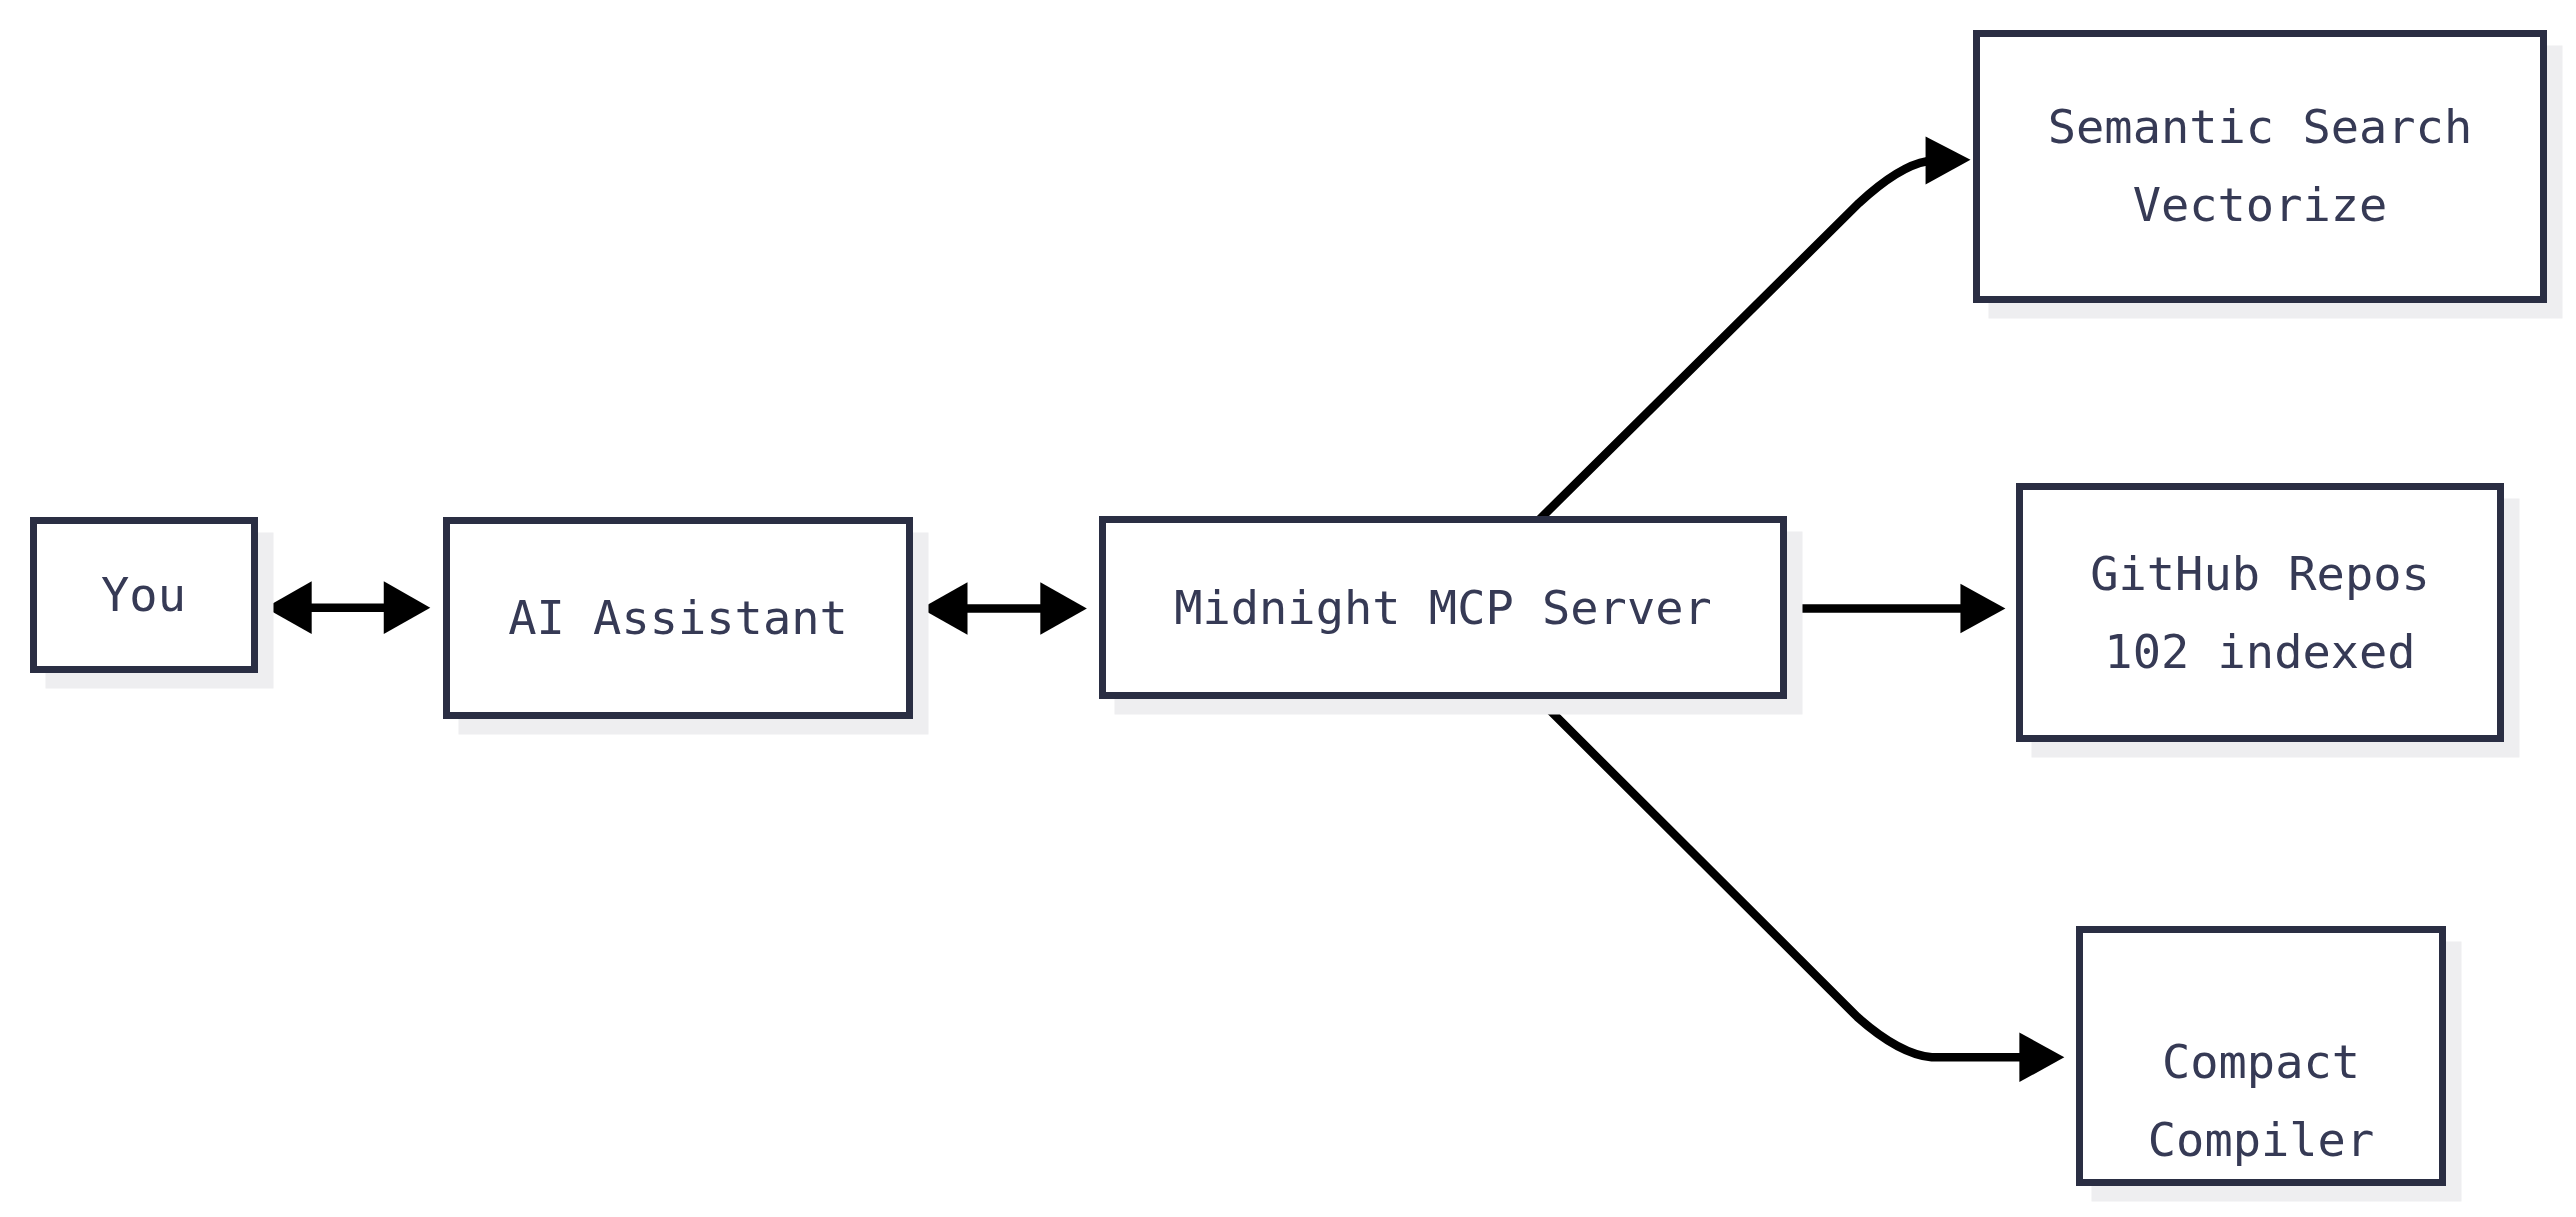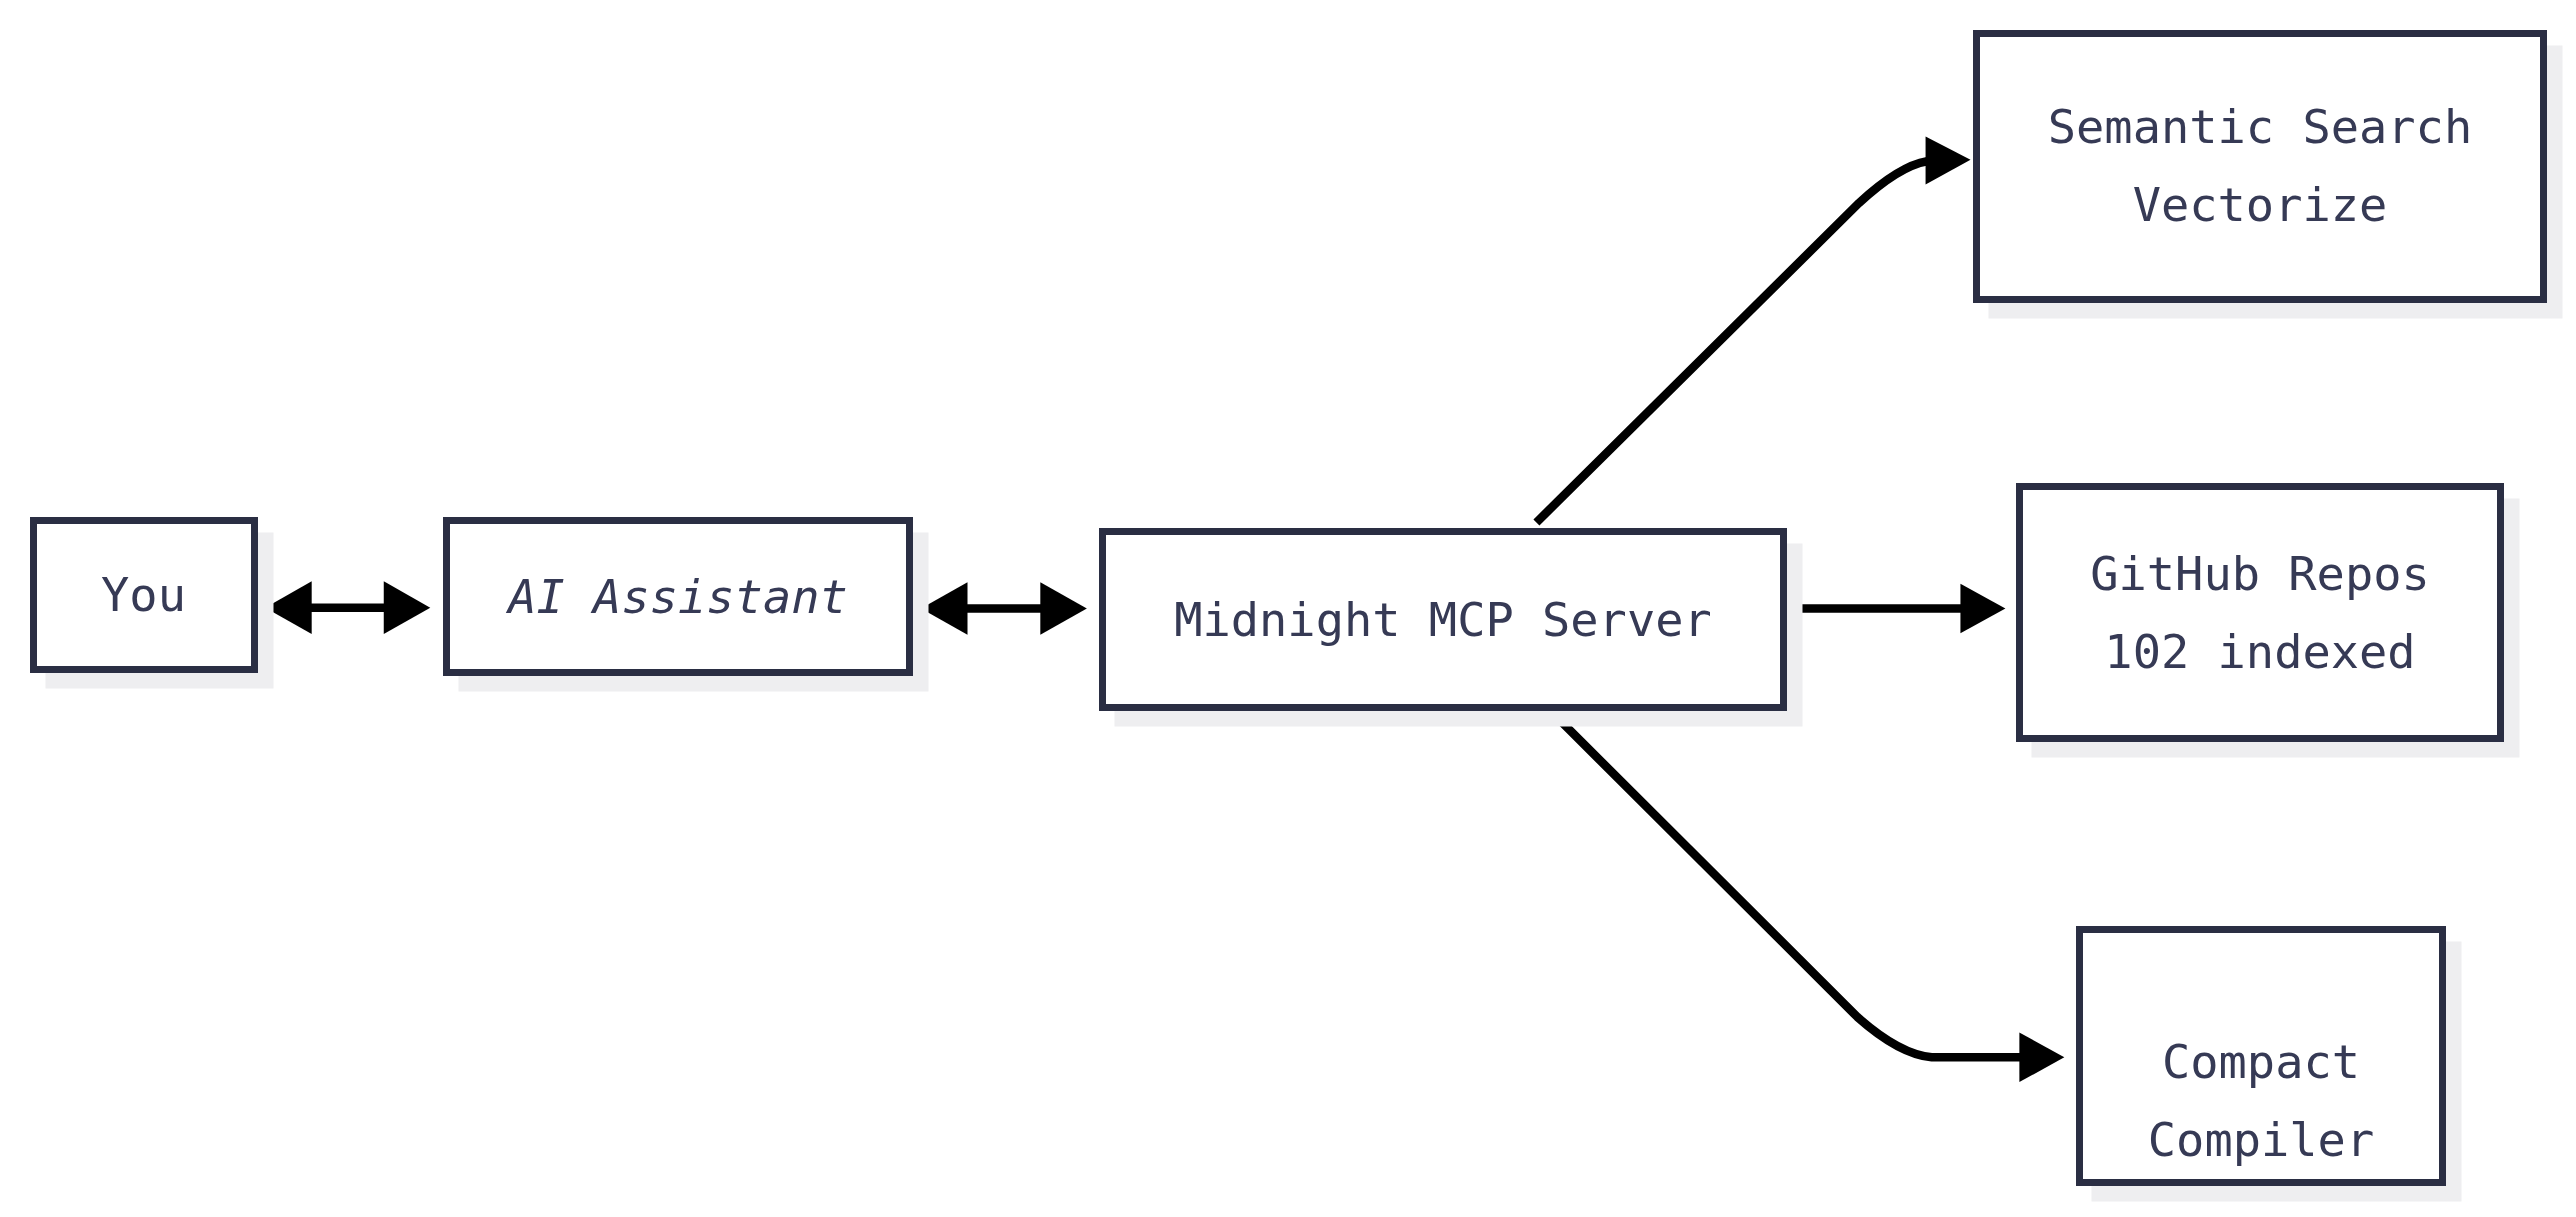--- a/index.html
+++ b/index.html
@@ -48,22 +48,22 @@
     text-align:center;
   }
   .node-label{
     color:var(--node-text);
     font-size:47px;
     line-height:78px;
     white-space:pre-line;
     letter-spacing:0;
   }
   .node-you            {left:29.5px;   top:517px;  width:228px; height:156px;}
-  .node-ai-assistant   {left:443px;  top:517px;  width:470px; height:159px;font-style:italic;}
-  .node-mcp-server     {left:1099px; top:516px;  width:688px; height:183px;margin-top:12px;}
+  .node-ai-assistant   {left:443px;  top:517px;  width:470px; height:202px;}
+  .node-mcp-server     {left:1099px; top:516px;  width:688px; height:183px;}
   .node-semantic-search{left:1973px; top:29.5px;   width:574px; height:273px;}
   .node-github-repos   {left:2016px; top:483px;  width:488px; height:259px;}
   .node-compact-compiler{left:2076px;top:926px; width:370px; height:260px;align-items:flex-end;}
 </style>
 </head>
 <body>
 
 <div class="canvas">
 
   <svg class="edges" viewBox="0 0 3323 1570" aria-hidden="true">

